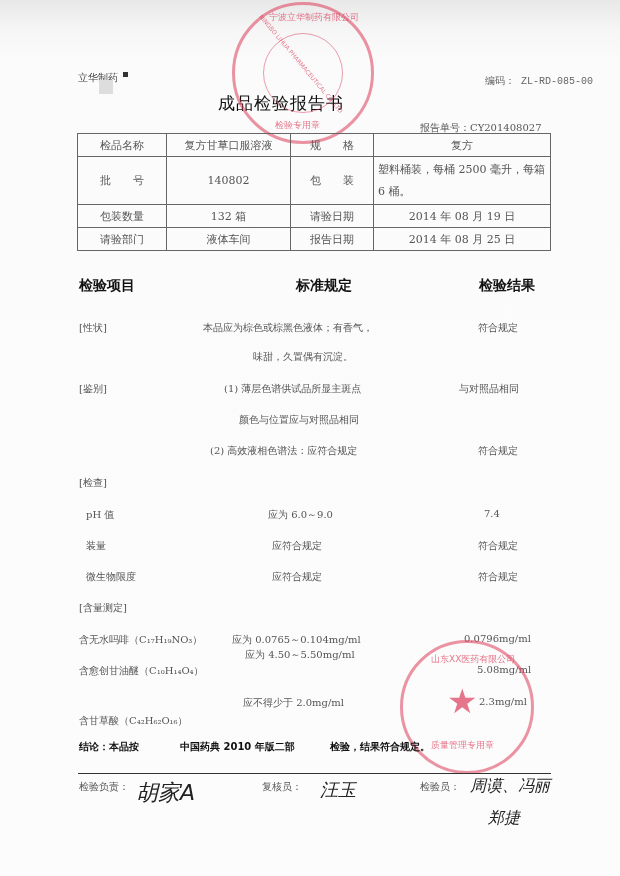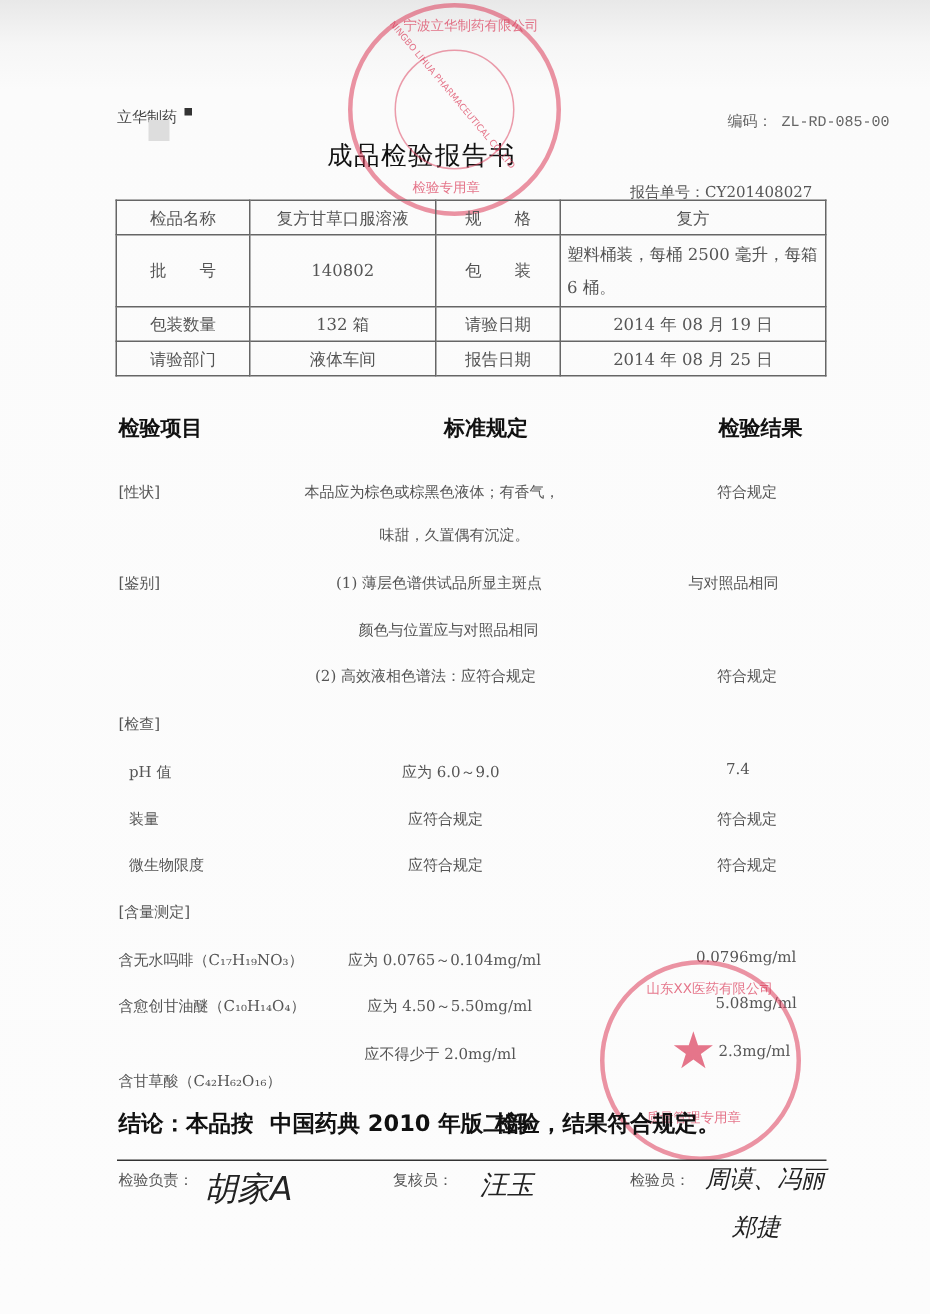--- a/index.html
+++ b/index.html
@@ -19,21 +19,21 @@
   table.info tr.tall td{height:47px;}
   .c1{width:82px;} .c2{width:117px;} .c3{width:76px;} .c4{width:168px;}
   .pack{text-align:left !important;line-height:22px;padding:0 4px !important;}
   .hdr{font-family:"DejaVu Sans",sans-serif;font-weight:bold;font-size:14px;color:#111;}
   .t{font-size:10px;color:#555;}
   .rule{left:78px;width:473px;height:1px;background:#333;}
   .sig{font-family:"DejaVu Sans",sans-serif;font-size:16px;color:#222;font-style:italic;}
   .stamp{border-radius:50%;border:3px solid rgba(220,60,90,0.55);}
   .stamp-inner{border-radius:50%;border:1px solid rgba(220,60,90,0.5);}
   .stamp-text{color:rgba(220,60,90,0.7);font-size:9px;font-family:"DejaVu Sans",sans-serif;}
-  .concl{font-family:"DejaVu Sans",sans-serif;font-weight:bold;font-size:15px;color:#111;}
+  .concl{font-family:"DejaVu Sans",sans-serif;font-weight:bold;font-size:10px;color:#111;}
 </style>
 </head>
 <body>
 
 <div class="page">
 
   <div class="abs logo">立华制药</div>
   <div class="abs logo-box"></div>
   <div class="abs qr"></div>
   <div class="abs code">编码： ZL-RD-085-00</div>
@@ -101,21 +101,21 @@
   <div class="abs t" style="left:478px;top:539px;">符合规定</div>
   <div class="abs t" style="left:86px;top:570px;">微生物限度</div>
   <div class="abs t" style="left:272px;top:570px;">应符合规定</div>
   <div class="abs t" style="left:478px;top:570px;">符合规定</div>
 
   <div class="abs t" style="left:79px;top:601px;">[含量测定]</div>
   <div class="abs t" style="left:79px;top:633px;">含无水吗啡（C₁₇H₁₉NO₃）</div>
   <div class="abs t" style="left:232px;top:633px;">应为 0.0765～0.104mg/ml</div>
   <div class="abs t" style="left:464px;top:633px;">0.0796mg/ml</div>
   <div class="abs t" style="left:79px;top:664px;">含愈创甘油醚（C₁₀H₁₄O₄）</div>
-  <div class="abs t" style="left:245px;top:664px;">应为 4.50～5.50mg/ml</div>
+  <div class="abs t" style="left:245px;top:648px;">应为 4.50～5.50mg/ml</div>
   <div class="abs t" style="left:477px;top:664px;">5.08mg/ml</div>
   <div class="abs t" style="left:79px;top:696px;margin-top:18px;">含甘草酸（C₄₂H₆₂O₁₆）</div>
   <div class="abs t" style="left:243px;top:696px;">应不得少于 2.0mg/ml</div>
   <div class="abs t" style="left:479px;top:696px;">2.3mg/ml</div>
 
   <div class="abs stamp" style="left:400px;top:640px;width:128px;height:128px;">
     <div class="abs stamp-text" style="left:44px;top:38px;font-size:34px;">★</div>
     <div class="abs stamp-text" style="left:28px;top:10px;">山东XX医药有限公司</div>
     <div class="abs stamp-text" style="left:28px;top:96px;">质量管理专用章</div>
   </div>

